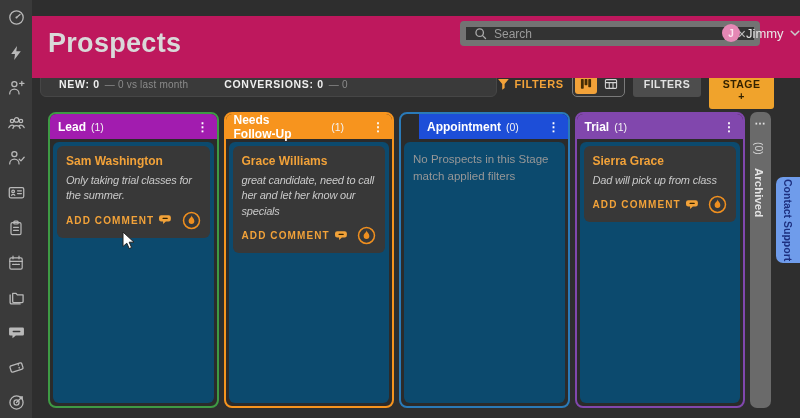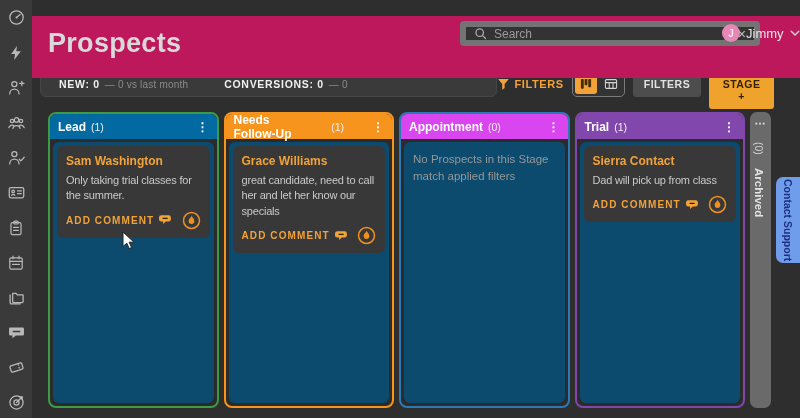--- a/index.html
+++ b/index.html
@@ -59,32 +59,32 @@
   .btn { border:none; border-radius:3px; font-family:"Liberation Sans",sans-serif;
          font-size:10.5px; font-weight:700; letter-spacing:.5px; padding:7px 11px; cursor:pointer; }
   .btn-export { background:#4d4d4d; color:#e2e2e2; }
   .btn-add-stage { background:#f0a32c; color:#332200; }
   
   .board { position:absolute; top:50px; left:16px; width:723px; height:296px; display:flex; gap:5px; }
   .column {
     flex:1; border:2px solid; border-radius:8px; background:#2b2b2b;
     display:flex; flex-direction:column; overflow:hidden;
   }
-  .col-green  { border-color:#3e9a44; } .col-green  .col-header { background:#0369a1; }
+  .col-green  { border-color:#3e9a44; } .col-green  .col-header { background:#a21caf; }
   .col-orange { border-color:#f7941e; } .col-orange .col-header { background:#f7941e;gap:28px; }
-  .col-blue   { border-color:#2a7ab8; } .col-blue   .col-header { background:#d946ef; }
+  .col-blue   { border-color:#2a7ab8; } .col-blue   .col-header { background:#1d4ed8;margin-left:18px; }
   .col-purple { border-color:#8147ad; } .col-purple .col-header { background:#8147ad; }
   .col-header { height:25px; flex:0 0 25px; display:flex; align-items:center; padding:0 8px; }
   .col-title { color:#ffffff; font-size:12px; font-weight:700; }
   .col-count { color:#f3f3f3; font-size:10.5px; font-weight:400; margin-left:5px; }
   .kebab { margin-left:auto; color:#ffffff; font-size:12px; font-weight:700; cursor:pointer; line-height:1; }
   .col-list { flex:1; margin:3px; background:#0c4a6e; border-radius:6px; padding:4px; }
   .card { background:#383838; border-radius:6px; padding:8px 9px; cursor:pointer; }
   .card-name { color:#f2a239; font-size:12px; font-weight:700; margin-bottom:5px; }
-  .card-note { color:#c9c9c9; font-size:11px; letter-spacing:-.2px; line-height:1.4; margin-bottom:7px; }
+  .card-note { color:#c9c9c9; font-size:11px; letter-spacing:-.2px; line-height:1.4; margin-bottom:7px;font-style:italic; }
   .card-footer { display:flex; align-items:center; }
   .add-comment { display:flex; align-items:center; gap:5px; color:#f2a239;
                  font-size:10px; font-weight:700; letter-spacing:1.1px; cursor:pointer; }
   .flame-btn { margin-left:auto; cursor:pointer; display:flex; }
   .empty-text { color:#979797; font-size:11.5px; line-height:1.45; padding:5px 5px; }
   
   .archived { flex:0 0 21px; background:#6a6a6a; border-radius:7px; position:relative; cursor:pointer; }
   .archived-kebab { position:absolute; top:5px; left:0; right:0; text-align:center;
                     color:#e2e2e2; font-size:11px; font-weight:700; letter-spacing:1px; }
   .archived-text { writing-mode:vertical-rl; margin:30px auto 0; display:block; width:14px; }
@@ -328,21 +328,21 @@
     </div>
 
     <div class="column col-purple">
       <div class="col-header">
         <span class="col-title">Trial</span>
         <span class="col-count">(1)</span>
         <span class="kebab">⋮</span>
       </div>
       <div class="col-list">
         <div class="card">
-          <div class="card-name">Sierra Contact</div>
+          <div class="card-name">Sierra Grace</div>
           <div class="card-note">Dad will pick up from class</div>
           <div class="card-footer">
             <span class="add-comment">
               <span>ADD COMMENT</span>
               <span style="display:flex;">
                   <svg width="13" height="12" viewBox="0 0 14 12">
                     <path d="M2.4 .8 h8 a2.4 2.4 0 0 1 2.4 2.4 v2 a2.4 2.4 0 0 1 -2.4 2.4 h-3 l-3 2.6 v-2.6 h-2 a2.4 2.4 0 0 1 -2.4 -2.4 v-2 a2.4 2.4 0 0 1 2.4 -2.4 z" fill="#f2a239"></path>
                     <path d="M4.4 4.2 h4.4" stroke="#332200" stroke-width="1.5" stroke-linecap="round"></path>
                   </svg>
                 </span>

